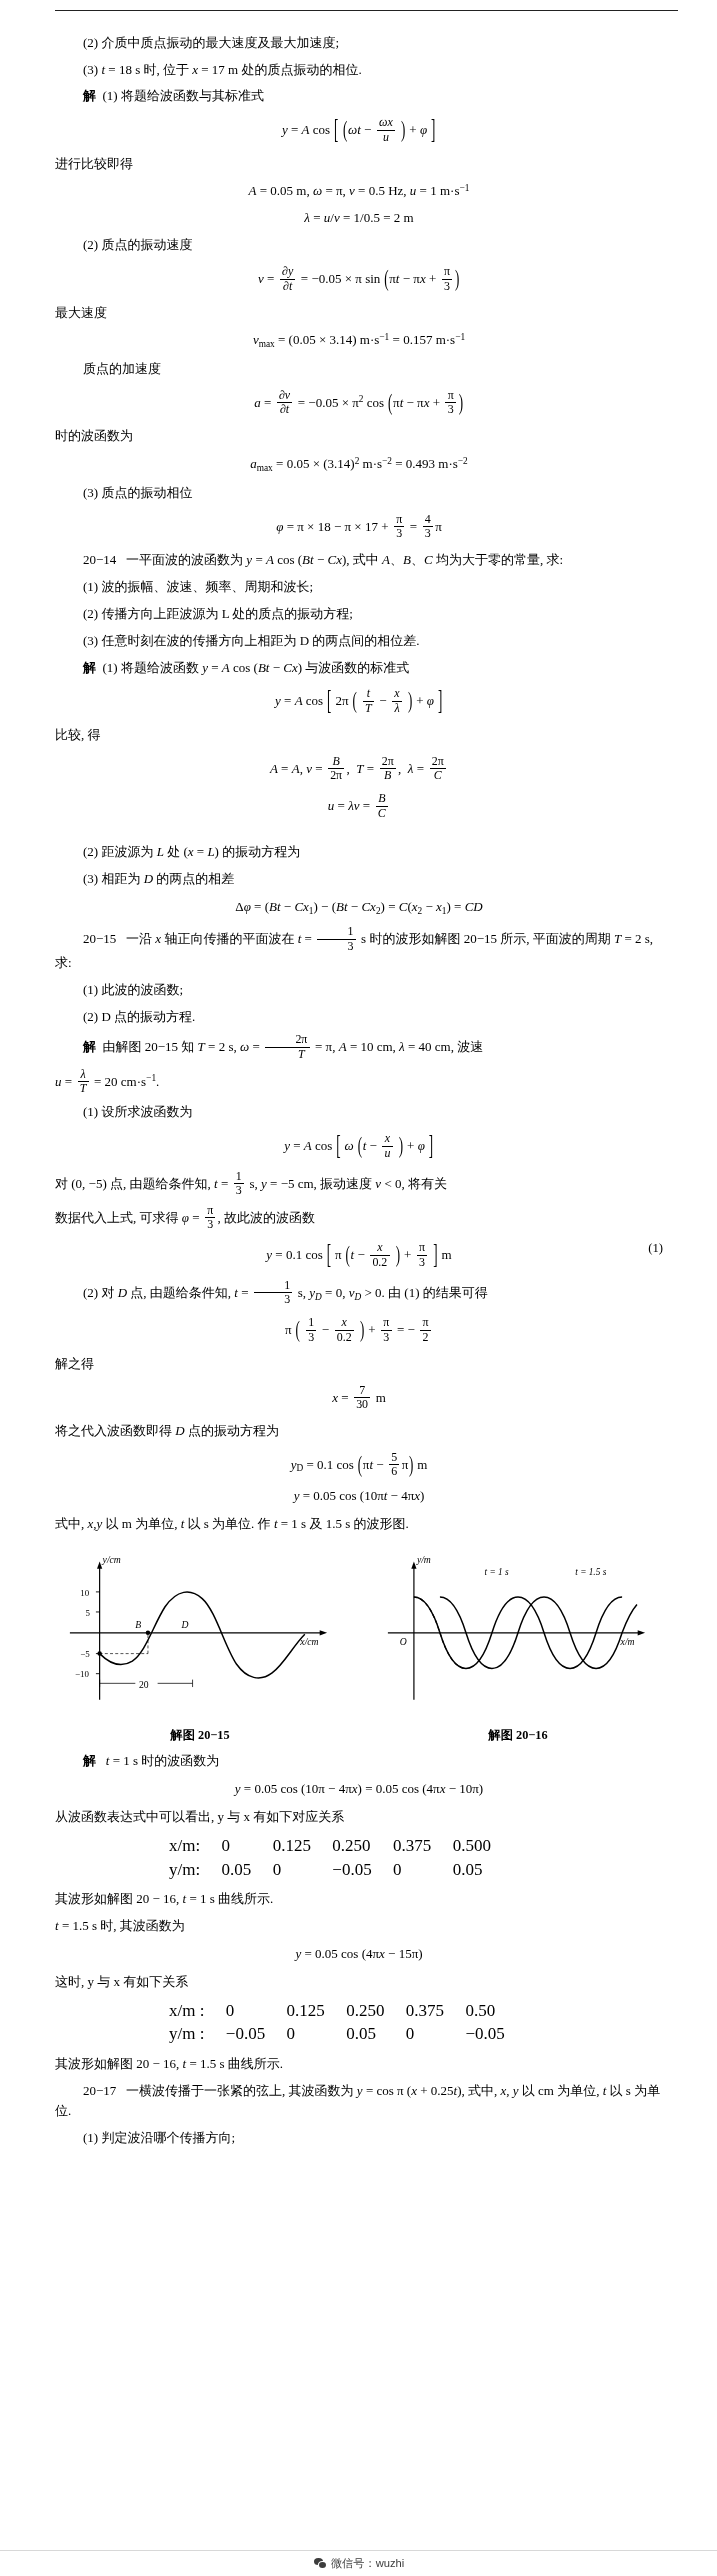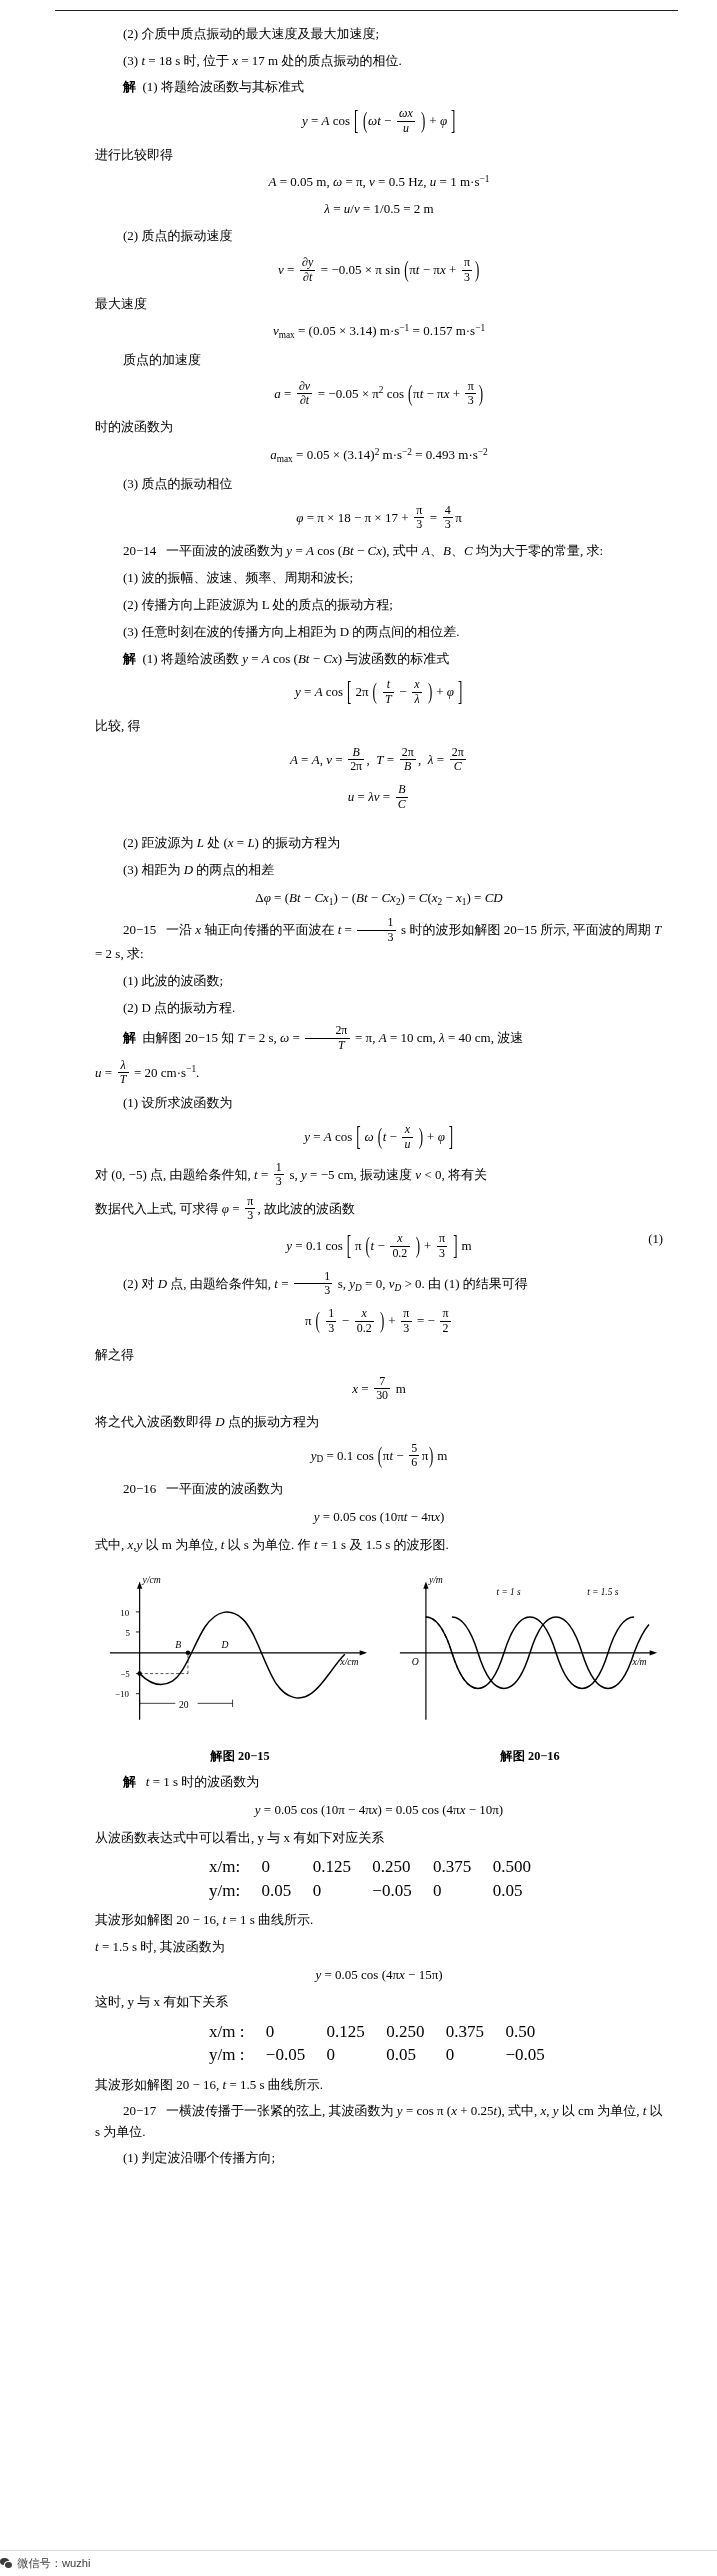--- a/index.html
+++ b/index.html
@@ -21,22 +21,21 @@
     background: #fff;
   }
   .topline {
     position: absolute;
     top: 10.4px;
     left: 55px;
     width: 623px;
     border-top: 0.7px solid #222;
   }
   .content {
-    padding: 17px 55px 0 55px;
-    margin-left: 40px;
+    padding: 26px 55px 0 55px;
   }
   .p {
     font-size: 13px;
     line-height: 1.55;
     margin: 6.7px 0;
     text-align: left;
   }
   .indent {
     text-indent: 28px;
   }
@@ -105,21 +104,21 @@
   .footer {
     position: absolute;
     left: 0;
     bottom: 0;
     width: 718px;
     height: 25px;
     background: #ffffff;
     border-top: 0.7px solid #d8d8d8;
     display: flex;
     align-items: center;
-    justify-content: flex-start;
+    justify-content: center;
     font-family: "Liberation Sans", sans-serif;
     font-size: 11.2px;
     color: #3d3d3d;
   }
   .wechat-icon {
     display: inline-block;
     width: 12.7px;
     height: 11.2px;
     margin-right: 4.5px;
     position: relative;
@@ -345,24 +344,20 @@
 
     <div class="p">
       将之代入波函数即得 <span class="it">D</span> 点的振动方程为
     </div>
 
     <div class="eq">
       <span class="it">y</span><span class="sub">D</span> = 0.1 cos <span class="paren-big">(</span>π<span class="it">t</span> −
       <span class="frac"><span class="n">5</span><span class="d">6</span></span>π<span class="paren-big">)</span> m
     </div>
 
-    <div class="p indent">
-      <span class="bold">20−16</span>
-      &nbsp;&nbsp;<span>一平面波的波函数为</span>
-    </div>
 
     <div class="eq">
       <span class="it">y</span> = 0.05 cos (10π<span class="it">t</span> − 4π<span class="it">x</span>)
     </div>
 
     <div class="p">
       式中, <span class="it">x</span>,<span class="it">y</span> 以 m 为单位, <span class="it">t</span> 以 s 为单位. 作 <span class="it">t</span> = 1 s 及 1.5 s 的波形图.
     </div>
 
     <div class="figwrap">

